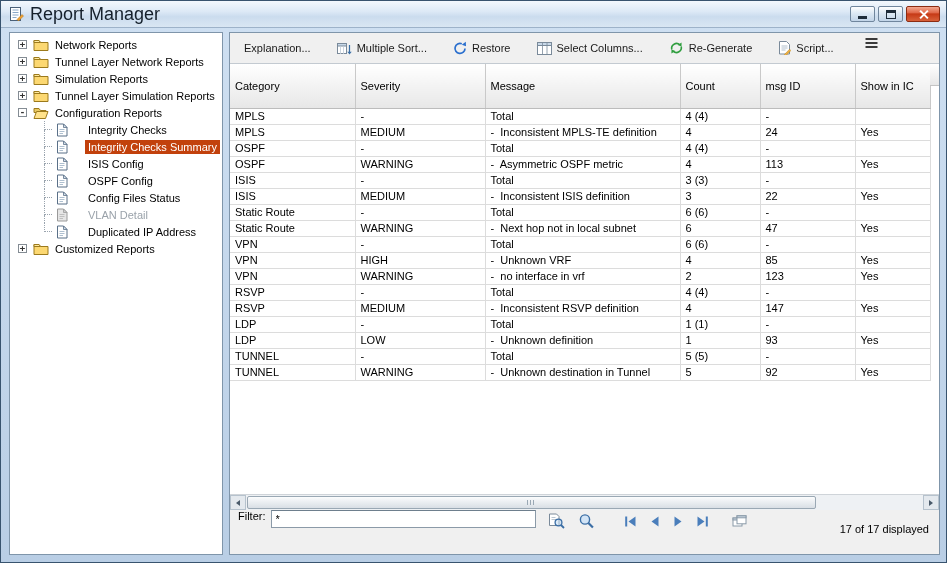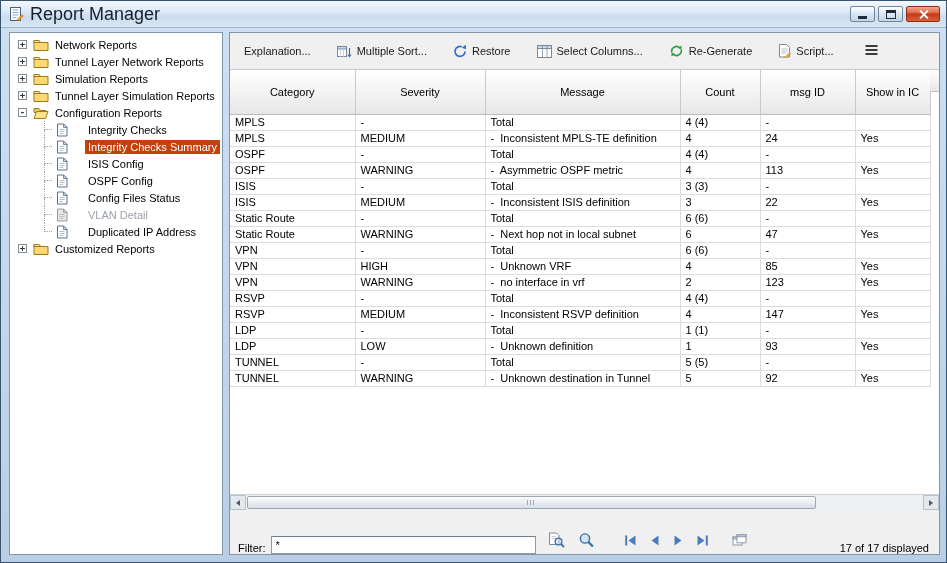--- a/index.html
+++ b/index.html
@@ -36,49 +36,49 @@
   .tree-item.child.last::after { display:none; }
   .expand-box { width:9px; height:9px; flex:none; border:1px solid #848c94; background:#fff; margin-right:5px;
     display:inline-flex; align-items:center; justify-content:center; font:bold 9px/7px "DejaVu Sans Mono", monospace; color:#333; }
   .tree-icon { width:17px; flex:none; display:inline-flex; justify-content:center; margin-right:3px; }
   .tree-label { padding:1px 3px; }
   .tree-item.selected .tree-label { background:#c2410c; color:#fff; }
   .tree-item.disabled .tree-label { color:#9aa2aa; }
 
   
   .main-panel { flex:1; min-width:0; border:1px solid #7f95aa; background:#f0f0f0; display:flex; flex-direction:column; }
-  .toolbar { height:37px; flex:none; display:flex; align-items:center; padding:0 8px; border-bottom:1px solid #c3cad1; }
+  .toolbar { height:31px; flex:none; display:flex; padding:0 8px; border-bottom:1px solid #c3cad1; }
   #toolbar-buttons { display:flex; align-items:center; gap:14px; }
   .tb-btn { display:flex; align-items:center; gap:5px; background:transparent; border:1px solid transparent;
     padding:3px 5px; font-family:"Liberation Sans",sans-serif; font-size:11px; color:#1a1a1a; cursor:default; }
   .tb-icon { display:inline-flex; }
   .menu-btn { margin-left:18px; background:transparent; border:1px solid transparent; padding:3px 5px; display:inline-flex; cursor:default; }
 
   
   .table-region { flex:1; min-height:0; background:#fff; position:relative; overflow:hidden; }
   .header-fill { position:absolute; left:700px; right:0; top:0; height:22px;
     background:linear-gradient(#ffffff,#e7e7e7); border-bottom:1px solid #c4c4c4; }
   table.report { border-collapse:collapse; table-layout:fixed; width:700px; font-size:11px; }
-  table.report th { height:30px; font-weight:normal; text-align:center; padding:16px 5px;
+  table.report th { height:30px; font-weight:normal; text-align:left; padding:16px 5px;
     background:linear-gradient(#ffffff,#e7e7e7); border-right:1px solid #c9c9c9; border-bottom:1px solid #bcbcbc;
     white-space:nowrap; overflow:hidden; }
   table.report td { height:16px; line-height:15px; padding:0 5px; border-right:1px solid #dcdcdc; border-bottom:1px solid #dcdcdc;
     white-space:pre; overflow:hidden; }
 
   
   .hscroll { height:16px; flex:none; background:#eef1f4; border-top:1px solid #cfd4d9; display:flex; align-items:stretch; }
   .scroll-btn { width:16px; flex:none; background:#e4e9ee; border:1px solid #b6c2cd; display:inline-flex; align-items:center; justify-content:center; padding:0; cursor:default; }
   .hs-track { flex:1; position:relative; }
   .hs-thumb { position:absolute; left:1px; top:1px; bottom:1px; width:84%;
     background:linear-gradient(#fbfcfd,#d9dfe5); border:1px solid #9aa8b4; border-radius:2px; }
   .hs-thumb::after { content:""; position:absolute; left:50%; top:3px; bottom:3px; width:9px; margin-left:-4px;
     background:repeating-linear-gradient(90deg,#9aa8b4 0 1px,transparent 1px 3px); }
 
   
-  .bottom-bar { height:44px; flex:none; display:flex; align-items:flex-end; padding:0 8px; background:#f0f0f0; }
+  .bottom-bar { height:44px; flex:none; display:flex; align-items:flex-start; padding:0 8px; background:#f0f0f0; }
   .filter-label { margin-right:5px; }
   .filter-input { width:265px; height:18px; border:1px solid #8b9aa8; border-top-color:#6e7f8d; background:#fff;
     font-family:"Liberation Sans",sans-serif; font-size:11px; padding:0 4px; }
   #bottom-buttons { display:flex; align-items:center; gap:7px; margin-left:9px; }
   .bb-btn { background:transparent; border:1px solid transparent; padding:2px 2px; display:inline-flex; align-items:center; cursor:default; }
   .bb-btn.first-page-button { margin-left:16px; }
   .bb-btn.open-in-window-button { margin-left:10px; }
   .status-text { margin-left:auto; white-space:nowrap; padding-right:2px;margin-top:13px; }
 </style>
 </head>

